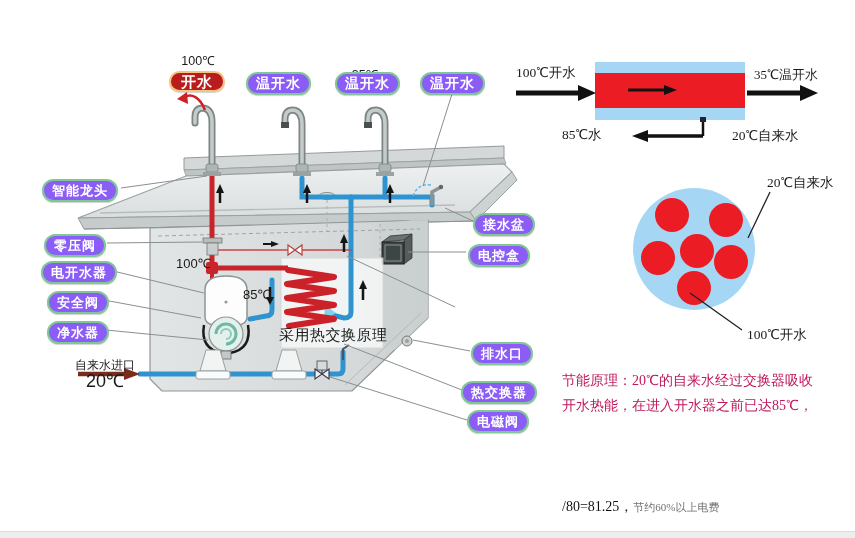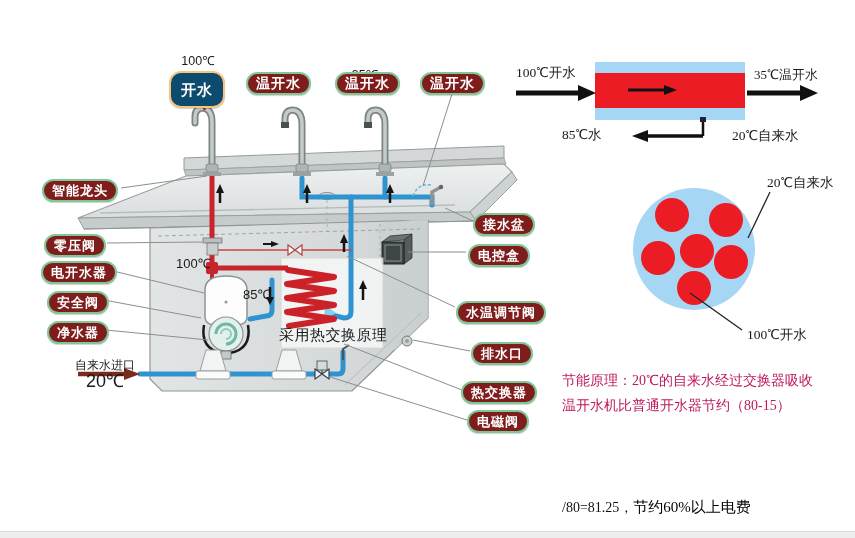--- a/index.html
+++ b/index.html
@@ -8,33 +8,33 @@
     font-family:"Liberation Sans", sans-serif; overflow:hidden;
   }
   .stage svg.art { position:absolute; left:0; top:0; z-index:1; }
   .t { position:absolute; z-index:3; color:#1a1a1a; white-space:nowrap; }
   .serif { font-family:Liberation Serif, serif;margin-left:8px; }
   .b { font-weight:normal; }
   .ctr { text-align:center; }
   .badge {
     position:absolute; z-index:3; border-radius:12px; color:#ffffff; font-weight:bold;
     font-size:13px; letter-spacing:1px; line-height:15px; padding:2px 8px;
-    background:#7f1d1d; border:2px solid #7fc795; white-space:nowrap;
+    background:#8b5cf6; border:2px solid #7fc795; white-space:nowrap;
     box-shadow:0 1px 1px rgba(0,0,0,0.18); text-align:center;
   }
-  .badge.orange { background:#0c4a6e; border-color:#f8c37e; font-size:15px; padding:9px 10px; }
+  .badge.orange { background:#b91c1c; border-color:#f8c37e; font-size:15px; padding:1px 10px; }
   .badge.big { font-size:14px; }
   .desc {
     position:absolute; left:562px; top:368px; width:292px; z-index:3;
     font-family:"Liberation Serif", serif; font-size:14px; line-height:25px; color:#be185d;
   }
   .desc div { white-space:nowrap; }
   .formula-line { position:absolute; left:562px; top:498px; z-index:3; white-space:nowrap;
     font-family:"Liberation Serif", serif; font-size:14px; color:#111111; }
-  .formula-line .hl { color:#000000; font-size:15px;text-align:right; }
+  .formula-line .hl { color:#737373; font-size:11px;text-align:right; }
   .bottom-strip { position:absolute; left:0; top:531px; width:855px; height:7px;
     background:#ededee; border-top:1px solid #dcdcdd; z-index:2; }
 </style>
 </head>
 <body>
 
 <div class="stage">
 
   <svg class="art" width="855" height="538" viewBox="0 0 855 538">
     <defs>
@@ -242,21 +242,20 @@
   <div class="badge big" style="left:420px; top:72px;">温开水</div>
 
   <div class="badge" style="left:42px; top:179px;">智能龙头</div>
   <div class="badge" style="left:44px; top:234px;">零压阀</div>
   <div class="badge" style="left:41px; top:261px;">电开水器</div>
   <div class="badge" style="left:47px; top:291px;">安全阀</div>
   <div class="badge" style="left:47px; top:321px;">净水器</div>
 
   <div class="badge" style="left:473px; top:213px;">接水盆</div>
   <div class="badge" style="left:468px; top:244px;">电控盒</div>
-  <div class="badge" style="left:456px; top:301px;">水温调节阀</div>
   <div class="badge" style="left:471px; top:342px;">排水口</div>
   <div class="badge" style="left:461px; top:381px;">热交换器</div>
   <div class="badge" style="left:467px; top:410px;">电磁阀</div>
 
   <div class="t b ctr" style="left:72px; top:357px; width:66px; font-size:12px;">自来水进口</div>
   <div class="t b ctr" style="left:80px; top:368px; width:50px; font-size:18px;">20℃</div>
 
   <div class="t b" style="left:176px; top:254px; font-size:13px;">100℃</div>
   <div class="t b" style="left:243px; top:285px; font-size:13px;">85℃</div>
   <div class="t b ctr" style="left:279px; top:326px; width:108px; font-size:15px; letter-spacing:0.5px;">采用热交换原理</div>
@@ -264,20 +263,20 @@
   <div class="t serif" style="left:508px; top:64px; font-size:13.5px;">100℃开水</div>
   <div class="t serif" style="left:746px; top:66px; font-size:13px;">35℃温开水</div>
   <div class="t serif" style="left:554px; top:126px; font-size:13.5px;">85℃水</div>
   <div class="t serif" style="left:724px; top:127px; font-size:13.5px;">20℃自来水</div>
 
   <div class="t serif" style="left:759px; top:174px; font-size:13.5px;">20℃自来水</div>
   <div class="t serif" style="left:739px; top:326px; font-size:13.5px;">100℃开水</div>
 
   <div class="desc">
     <div>节能原理：20℃的自来水经过交换器吸收</div>
-    <div>温开水机比普通开水器节约（80-15）</div>
+    <div>开水热能，在进入开水器之前已达85℃，</div>
   </div>
   <div class="formula-line">
     <span>/80=81.25，</span><span class="hl">节约60%以上电费</span>
   </div>
 
   <div class="bottom-strip"></div>
 </div>
 
 </body></html>

